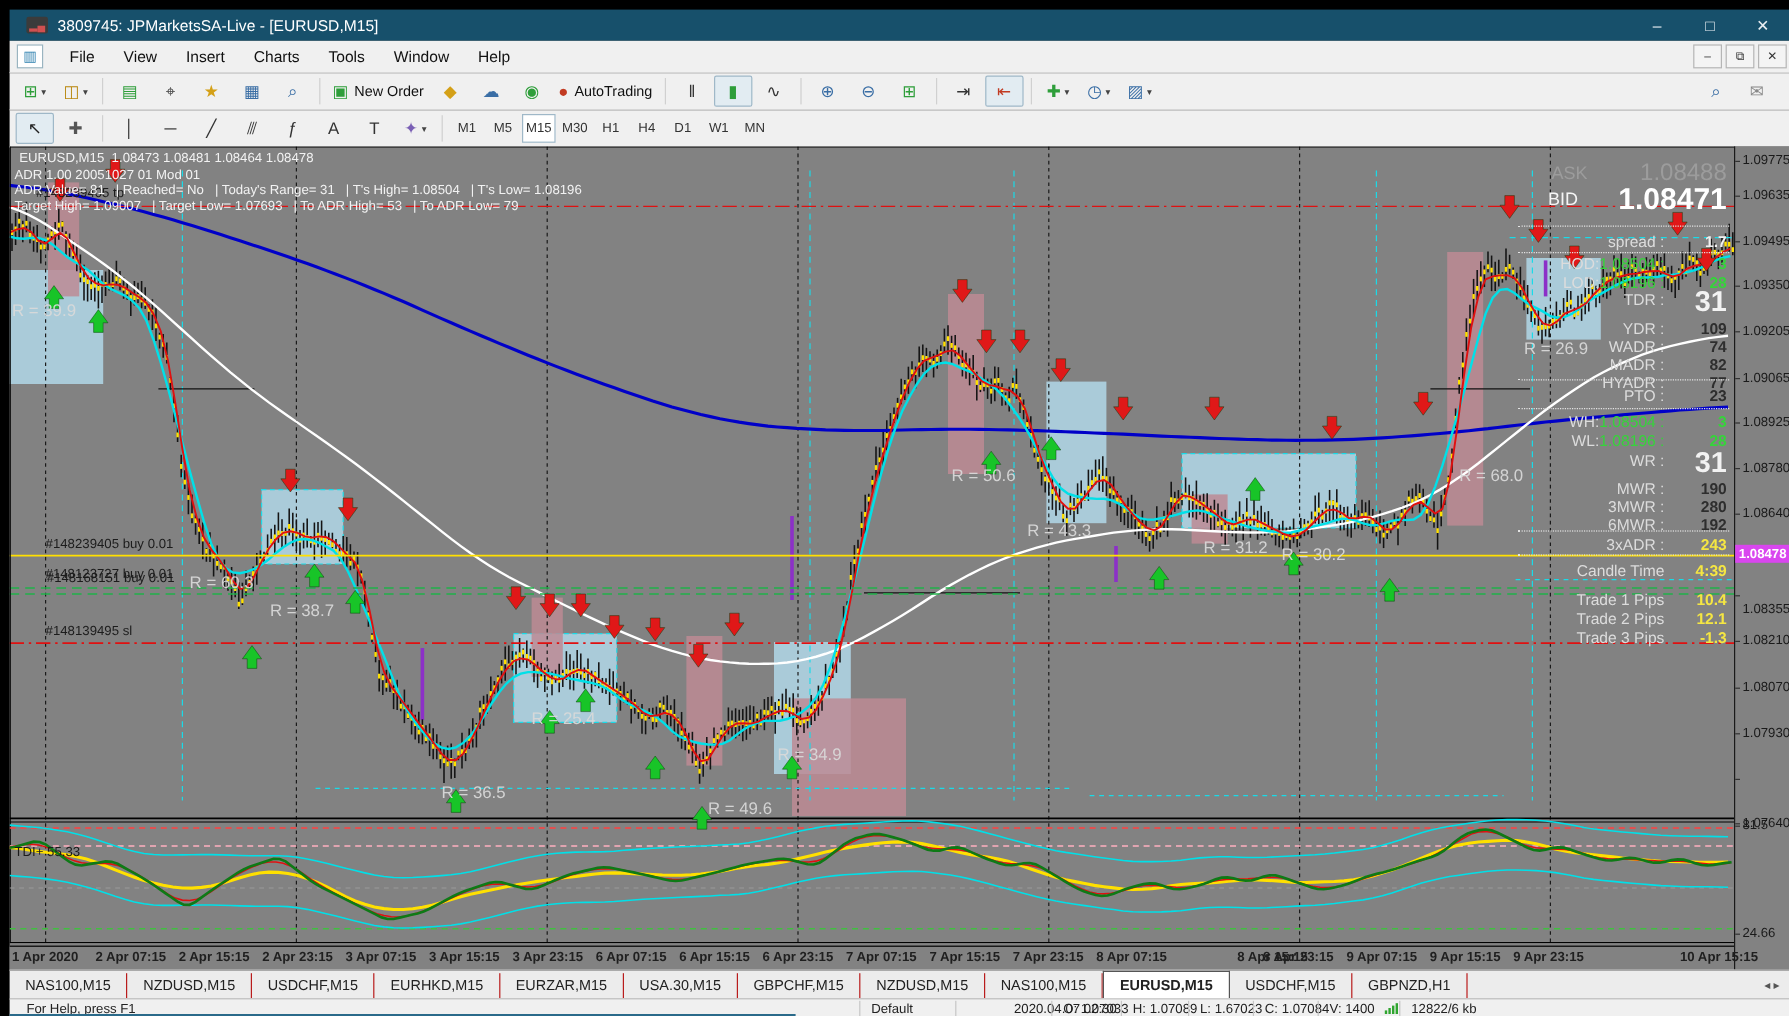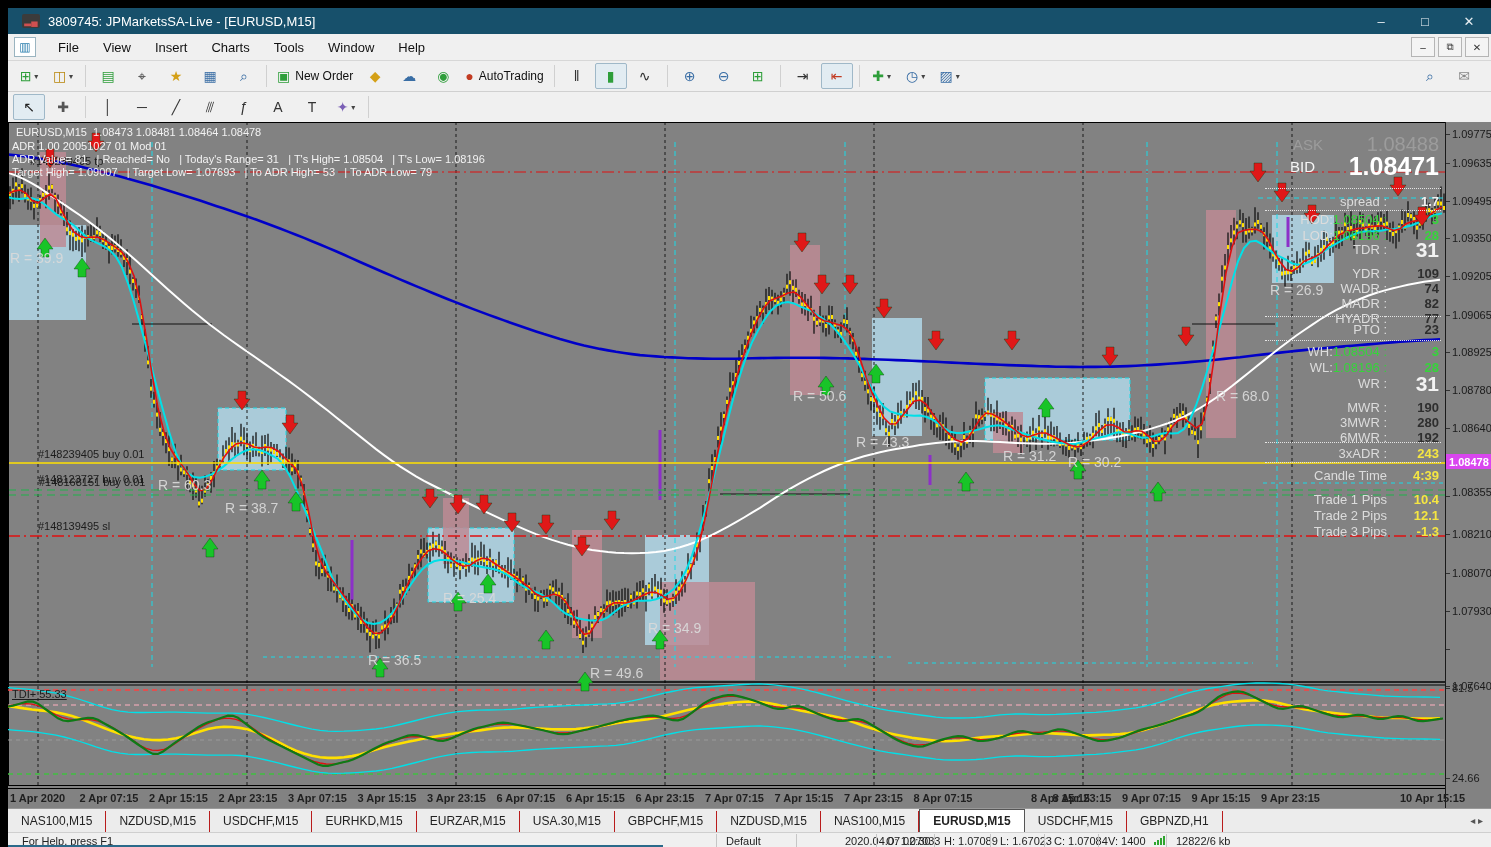--- a/index.html
+++ b/index.html
@@ -46,21 +46,21 @@
   .ovl{position:absolute;white-space:pre;pointer-events:none;}
   .hline{color:#f2f2f2;font-size:11px;}
   .rlabel{color:#dadada;font-size:14px;opacity:.92;}
   .trlabel{color:#1c1c1c;font-size:11px;}
   .tdilabel{color:#1c1c1c;font-size:11px;}
   
   .prow{position:absolute;right:48px;width:210px;height:16px;font-size:13px;}
   .prow .plab{position:absolute;right:56px;color:#dcdcdc;white-space:pre;}
   .prow .pval{position:absolute;right:4px;color:#2e2e2e;font-weight:bold;white-space:pre;}
   .prow.big{height:22px;}
-  .prow.big .pval{font-size:21px;color:#f2f2f2;top:-4px;}
+  .prow.big .pval{font-size:24px;color:#f2f2f2;top:-4px;}
   .prow.ask .plab{color:#9c9c9c;font-size:15px;right:120px;}
   .prow.ask .pval{color:#9c9c9c;font-size:20px;font-weight:normal;top:-3px;}
   .prow.bid .plab{color:#f5f5f5;font-size:15px;right:128px;}
   .prow.bid .pval{color:#ffffff;font-size:25px;font-weight:bold;top:-6px;}
   .psep{position:absolute;right:50px;width:176px;border-top:1px dotted #e4e4e4;}
   
   #price-axis{position:absolute;left:1437px;top:0;width:46px;height:686px;background:#828282;
               border-left:1px solid #1a1a1a;font-size:11px;color:#1a1a1a;}
   .ptick{position:absolute;left:6px;}
   .ptickdash{position:absolute;left:0;width:4px;height:1px;background:#333;}
@@ -240,20 +240,31 @@
           <span style="color: rgb(51, 51, 51);">A</span>
         </div>
         <div class="tbtn">
           <span style="color: rgb(51, 51, 51);">T</span>
         </div>
         <div class="tbtn">
           <span style="color: rgb(122, 95, 181);">✦</span>
           <span class="dd">▾</span>
         </div>
         <div class="tsep"></div>
+      </div>
+    <div id="timeframes" style="display:flex;align-items:center;">
+        <div class="tfbtn">M1</div>
+        <div class="tfbtn">M5</div>
+        <div class="tfbtn active">M15</div>
+        <div class="tfbtn">M30</div>
+        <div class="tfbtn">H1</div>
+        <div class="tfbtn">H4</div>
+        <div class="tfbtn">D1</div>
+        <div class="tfbtn">W1</div>
+        <div class="tfbtn">MN</div>
       </div>
   </div>
 
   <div id="chart-wrap">
     <svg id="chart-svg" width="1437" height="664">
         <rect x="0" y="103" width="78" height="95" fill="#aed3e2" opacity="0.9"></rect>
         <rect x="210" y="286" width="68" height="62" fill="#aed3e2" opacity="0.9"></rect>
         <rect x="420" y="406" width="86" height="74" fill="#aed3e2" opacity="0.9"></rect>
         <rect x="637" y="413" width="64" height="110" fill="#aed3e2" opacity="0.9"></rect>
         <rect x="864" y="196" width="50" height="118" fill="#aed3e2" opacity="0.9"></rect>
@@ -1331,21 +1342,21 @@
         <div class="ovl rlabel" style="left: 435px; top: 468px;">R = 25.4</div>
         <div class="ovl rlabel" style="left: 360px; top: 530px;">R = 36.5</div>
         <div class="ovl rlabel" style="left: 582px; top: 543px;">R = 49.6</div>
         <div class="ovl rlabel" style="left: 640px; top: 498px;">R = 34.9</div>
         <div class="ovl rlabel" style="left: 785px; top: 266px;">R = 50.6</div>
         <div class="ovl rlabel" style="left: 848px; top: 312px;">R = 43.3</div>
         <div class="ovl rlabel" style="left: 995px; top: 326px;">R = 31.2</div>
         <div class="ovl rlabel" style="left: 1060px; top: 332px;">R = 30.2</div>
         <div class="ovl rlabel" style="left: 1208px; top: 266px;">R = 68.0</div>
         <div class="ovl rlabel" style="left: 1262px; top: 160px;">R = 26.9</div>
-        <div class="ovl tdilabel" style="left: 4px; top: 566px; text-decoration: underline;">TDI+ 55.33</div>
+        <div class="ovl tdilabel" style="left: 4px; top: 582px;">TDI+ 55.33</div>
       </div>
     <div id="panel">
         <div class="prow ask" style="top: 14px;">
           <span class="plab">ASK</span>
           <span class="pval">1.08488</span>
         </div>
         <div class="prow bid" style="top: 36px;">
           <span class="plab">BID</span>
           <span class="pval">1.08471</span>
         </div>
@@ -1450,21 +1461,21 @@
         <span class="ptick" style="top: 148px;">1.09205</span>
         <div class="ptickdash" style="top: 193px;"></div>
         <span class="ptick" style="top: 187px;">1.09065</span>
         <div class="ptickdash" style="top: 230px;"></div>
         <span class="ptick" style="top: 224px;">1.08925</span>
         <div class="ptickdash" style="top: 268px;"></div>
         <span class="ptick" style="top: 262px;">1.08780</span>
         <div class="ptickdash" style="top: 306px;"></div>
         <span class="ptick" style="top: 300px;">1.08640</span>
         <div class="ptickdash" style="top: 374px;"></div>
-        <span class="ptick" style="top: 364px;">1.08355</span>
+        <span class="ptick" style="top: 380px;">1.08355</span>
         <div class="ptickdash" style="top: 412px;"></div>
         <span class="ptick" style="top: 406px;">1.08210</span>
         <div class="ptickdash" style="top: 451px;"></div>
         <span class="ptick" style="top: 445px;">1.08070</span>
         <div class="ptickdash" style="top: 489px;"></div>
         <span class="ptick" style="top: 483px;">1.07930</span>
         <div class="ptickdash" style="top: 527px;"></div>
         <span class="ptick" style="top: 521px; margin-left: 44px;">1.07785</span>
         <div class="ptickdash" style="top: 564px;"></div>
         <span class="ptick" style="top: 558px;">1.07640</span>

